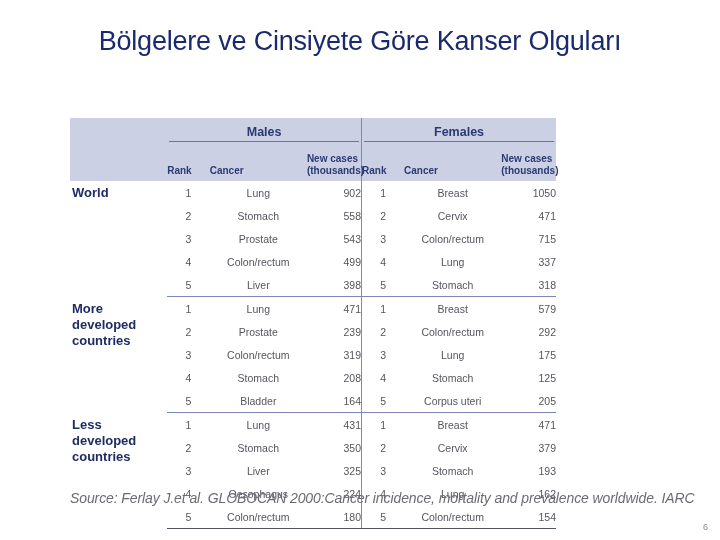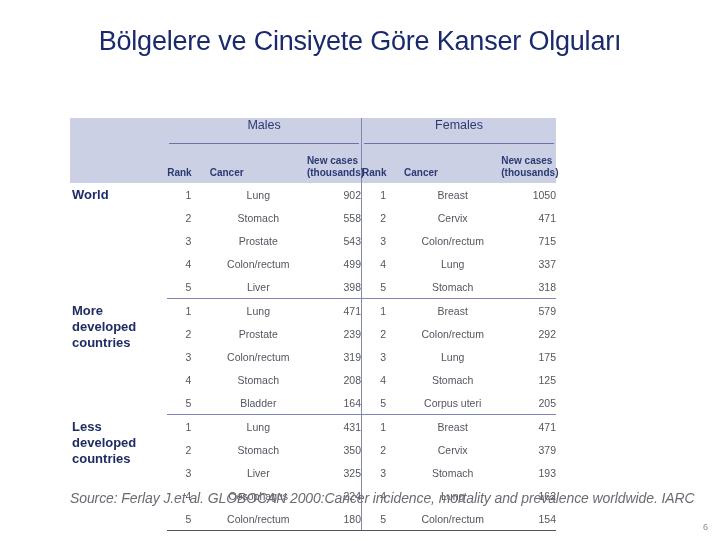--- a/index.html
+++ b/index.html
@@ -56,23 +56,23 @@
     color: #2b3a73;
     padding: 0;
   }
   thead tr.group-row td {
     height: 24px;
     vertical-align: bottom;
   }
   .group-label {
     text-align: center;
     font-size: 12.5px;
-    font-weight: normal;
+    font-weight: bold;
     color: #2b3a73;
-    padding-bottom: 11px;
+    padding-bottom: 2px;
     border-bottom: 1.6px solid #6a74a8;
     margin: 0 2px 0 2px;
   }
   thead tr.sub-row td {
     height: 34px;
     vertical-align: bottom;
     font-size: 10px;
     font-weight: bold;
     color: #2b3a73;
     padding-bottom: 5px;

